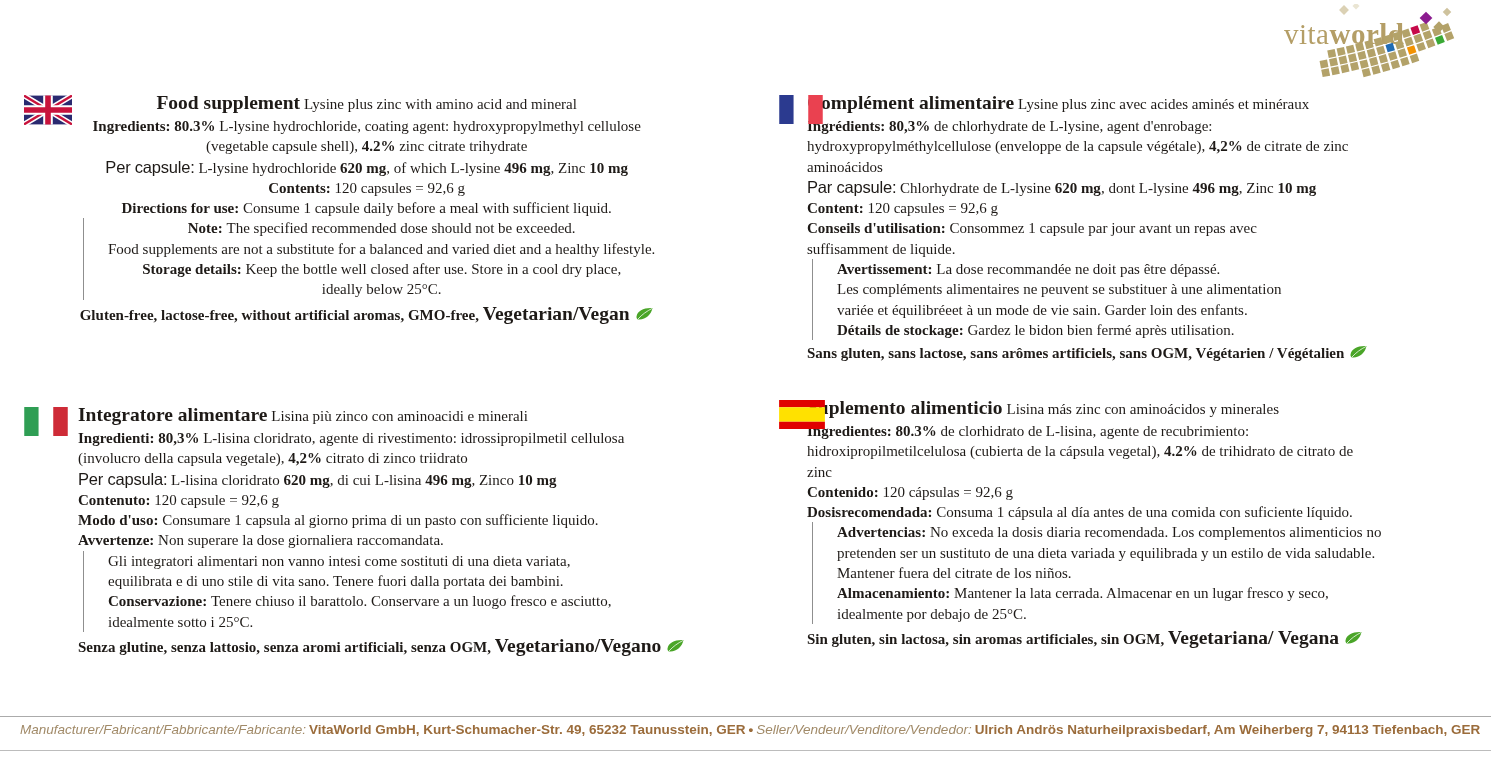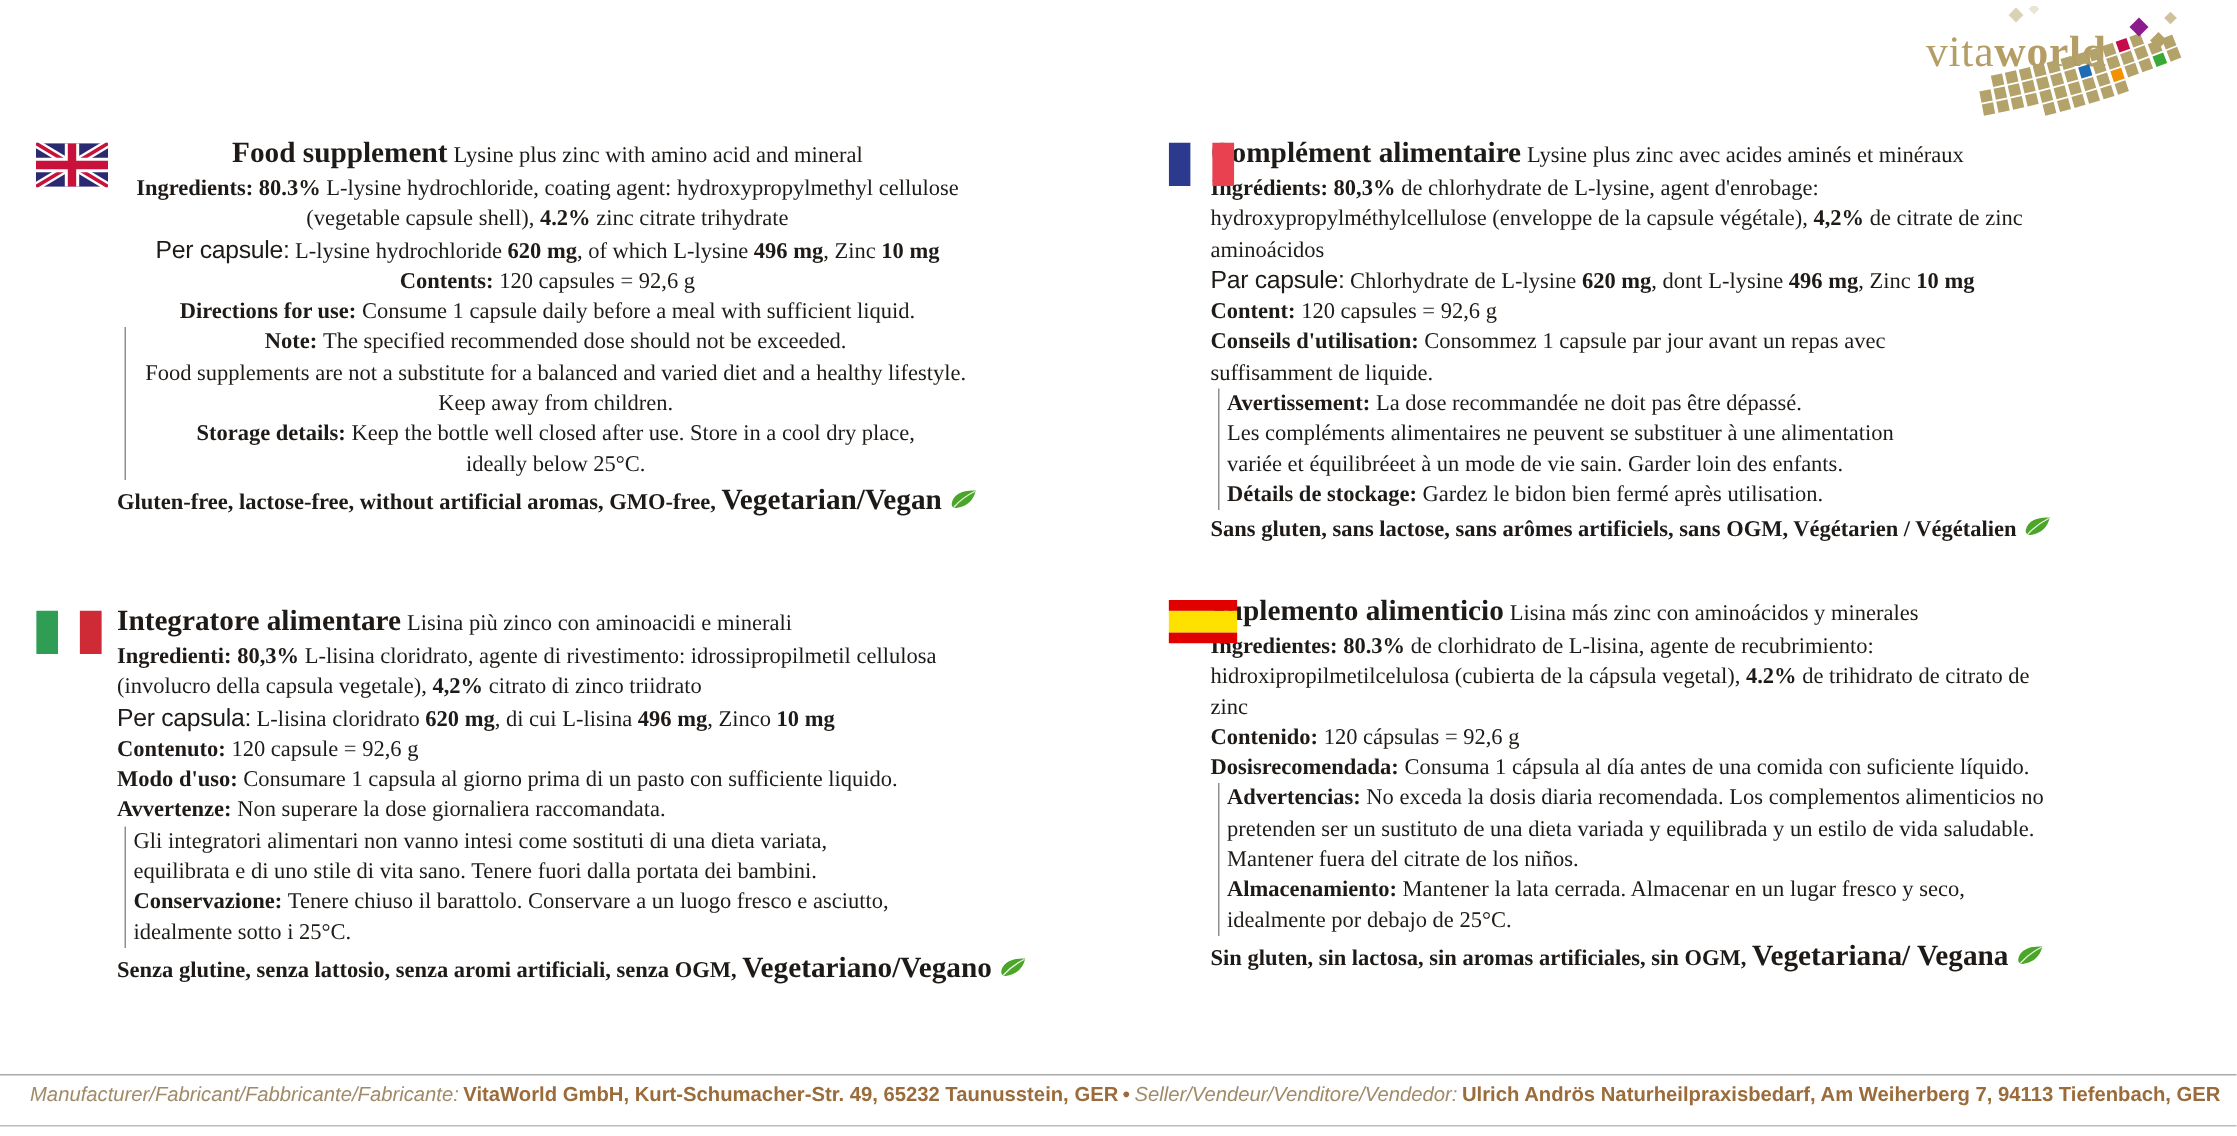--- a/index.html
+++ b/index.html
@@ -12,21 +12,21 @@
   .flag { position:absolute; left:0; top:4px; }
   .title-line { margin-left:54px; line-height:24px; white-space:nowrap; }
   .sec-body  { margin-left:54px; }
   .section.right .title-line, .section.right .sec-body { margin-left:28px; }
   .title    { font-size:19.5px; font-weight:bold; }
   .subtitle { font-size:15px; margin-left:4px; }
   .line { font-size:15px; line-height:20.3px; white-space:nowrap; }
   .b    { font-weight:bold; }
   .lead { font-family:"Liberation Sans", sans-serif; font-size:16.5px; letter-spacing:-0.2px; }
   .big  { font-size:19.5px; }
-  .block.indent { border-left:1px solid #8f8f8f; padding-left:5px; margin-left:5px; }
+  .block.indent { border-left:1px solid #8f8f8f; padding-left:24px; margin-left:5px; }
   .block.claims .line { line-height:27px; }
   .leaf { margin-left:5px; vertical-align:-2px; }
   .logo { position:absolute; left:1284px; top:4px; }
   .logo-text { font-family:"Liberation Serif", serif; font-size:29px; fill:#b49e66; letter-spacing:0.5px; }
   .footer-rule { position:absolute; top:716px; left:0; width:1491px; border-top:1px solid #ababab; }
   .bottom-rule { position:absolute; top:750px; left:0; width:1491px; border-top:1px solid #bcbcbc; }
   .footer { position:absolute; top:722px; left:20px; right:10px;
     font-family:"Liberation Sans", sans-serif; font-size:13.5px; white-space:nowrap; }
   .f-label { font-style:italic; color:#a18a68; }
   .f-value { font-weight:bold; color:#9b6c3b; margin-left:3px; }
@@ -108,21 +108,20 @@
       <div class="block">
         <div class="line"><span class="b">Ingredients: 80.3%</span><span> L-lysine hydrochloride, coating agent: hydroxypropylmethyl cellulose</span></div>
         <div class="line"><span>(vegetable capsule shell), </span><span class="b">4.2%</span><span> zinc citrate trihydrate</span></div>
         <div class="line"><span class="lead">Per capsule:</span><span> L-lysine hydrochloride </span><span class="b">620 mg</span><span>, of which L-lysine </span><span class="b">496 mg</span><span>, Zinc </span><span class="b">10 mg</span></div>
         <div class="line"><span class="b">Contents: </span><span>120 capsules = 92,6 g</span></div>
         <div class="line"><span class="b">Directions for use: </span><span>Consume 1 capsule daily before a meal with sufficient liquid.</span></div>
       </div>
       <div class="block indent">
         <div class="line"><span class="b">Note: </span><span>The specified recommended dose should not be exceeded.</span></div>
         <div class="line"><span>Food supplements are not a substitute for a balanced and varied diet and a healthy lifestyle.</span></div>
-        <div class="line"><span>Keep away from children.</span></div>
         <div class="line"><span class="b">Storage details: </span><span> Keep the bottle well closed after use. Store in a cool dry place,</span></div>
         <div class="line"><span>ideally below 25°C.</span></div>
       </div>
       <div class="block claims">
         <div class="line"><span class="b">Gluten-free, lactose-free, without artificial aromas, GMO-free, </span><span class="b big">Vegetarian/Vegan</span><svg class="leaf" width="19" height="15" viewBox="0 0 19 15">
     <path d="M17.5,1 C9,0.5 2.5,3.5 1.5,9.5 C1.2,11.5 2.5,12.8 4.5,12.6 C11,12 16,8 17.5,1 Z" fill="#4aa528"></path>
     <path d="M3,12 C7,7.5 12,4 17,1.5" stroke="#ffffff" stroke-width="0.9" fill="none" opacity="0.85"></path>
   </svg></div>
       </div>
     </div>

